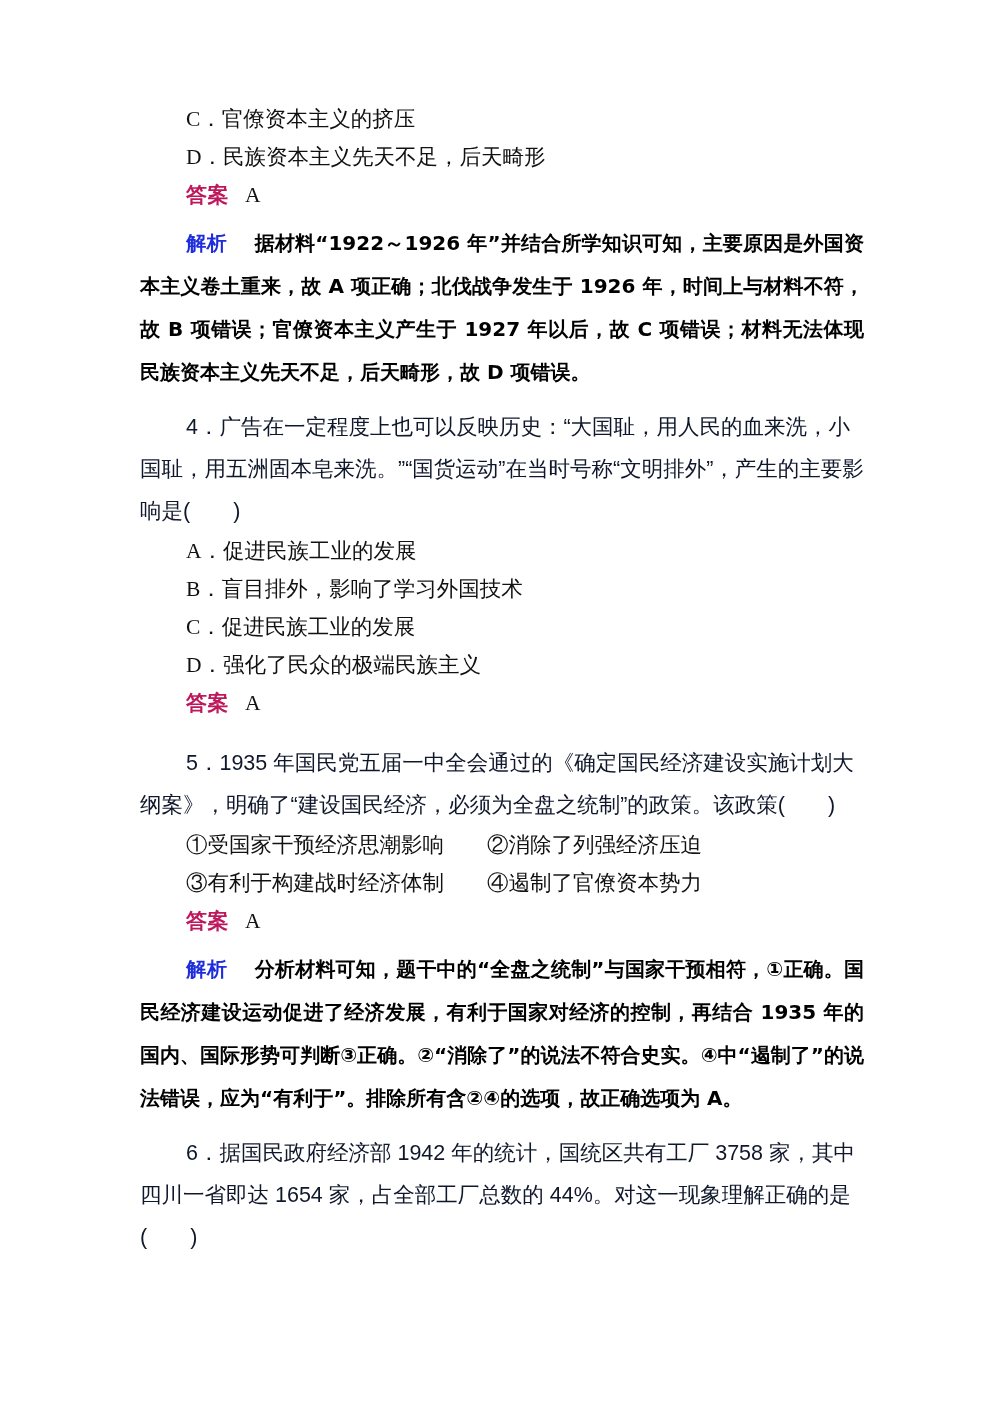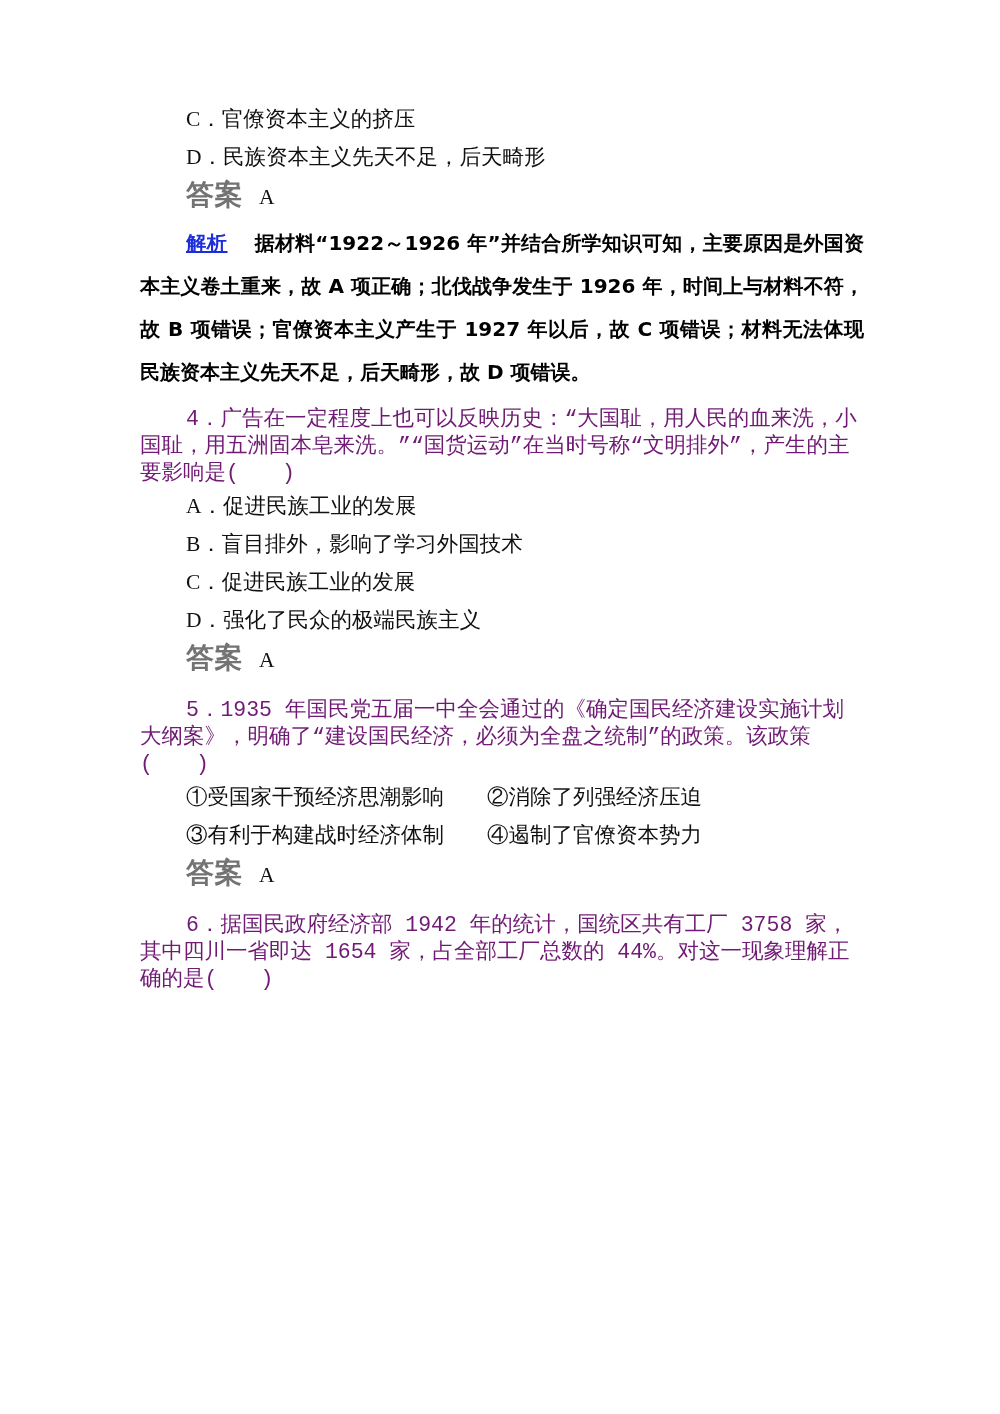--- a/index.html
+++ b/index.html
@@ -28,47 +28,47 @@
 
   .content {
     position: absolute;
     left: 140px;
     top: 100px;
     width: 724px;
   }
 
   
   .qline {
-    font-family: Liberation Mono, monospace;
+    font-family: Liberation Sans, sans-serif;
     font-size: 21.5px;
-    line-height: 27px;
-    color: #701a75;
+    line-height: 42px;
+    color: #0f172a;
   }
   .qline.indent { text-indent: 46px; }
 
   
   .optline {
     font-family: "Liberation Serif", "DejaVu Serif", serif;
     font-size: 21.5px;
     line-height: 38px;
     padding-left: 46px;
     color: #111111;
   }
 
   
   .ansline {
     font-size: 21.5px;
     line-height: 38px;
     padding-left: 46px;
   }
   .lbl-answer {
-    color: #737373;
-    font-family: Liberation Serif, serif;
+    color: #be185d;
+    font-family: Liberation Mono, monospace;
     font-weight: bold;
-    font-size: 28px;
+    font-size: 21px;
     letter-spacing: 0.5px;
   }
   .ans-val {
     font-family: "Liberation Serif", "DejaVu Serif", serif;
     font-size: 21.5px;
     margin-left: 16px;
     color: #111111;
   }
 
   
@@ -81,21 +81,20 @@
     text-align: justify;
     text-justify: inter-ideograph;
   }
   .exp .first-indent { display: inline-block; width: 46px; }
   .lbl-parse {
     color: #1d2ddb;
     font-family: "DejaVu Sans", sans-serif;
     font-weight: bold;
     font-size: 20px;
     letter-spacing: 0.5px;
-    text-decoration: underline;
   }
   .exp .body { margin-left: 7px; }
 
   .spacer-sm { height: 6px; }
   .spacer-md { height: 12px; }
 
   .grp { margin-bottom: 0; }
 </style>
 </head>
 <body>
@@ -141,20 +140,21 @@
 
       <div class="optline">①受国家干预经济思潮影响　　②消除了列强经济压迫</div>
       <div class="optline">③有利于构建战时经济体制　　④遏制了官僚资本势力</div>
 
       <div class="ansline">
         <span class="lbl-answer">答案</span><span class="ans-val">A</span>
       </div>
 
       <div class="spacer-sm"></div>
 
+      <div class="exp"><span class="first-indent"></span><span class="lbl-parse">解析</span>　<span class="body">分析材料可知，题干中的“全盘之统制”与国家干预相符，①正确。国民经济建设运动促进了经济发展，有利于国家对经济的控制，再结合 1935 年的国内、国际形势可判断③正确。②“消除了”的说法不符合史实。④中“遏制了”的说法错误，应为“有利于”。排除所有含②④的选项，故正确选项为 A。</span></div>
     </div>
 
     <div class="spacer-md"></div>
 
     <div class="grp">
       <div class="qline indent">6．据国民政府经济部 1942 年的统计，国统区共有工厂 3758 家，其中四川一省即达 1654 家，占全部工厂总数的 44%。对这一现象理解正确的是(　　)</div>
     </div>
 
   </div>
 </div>

